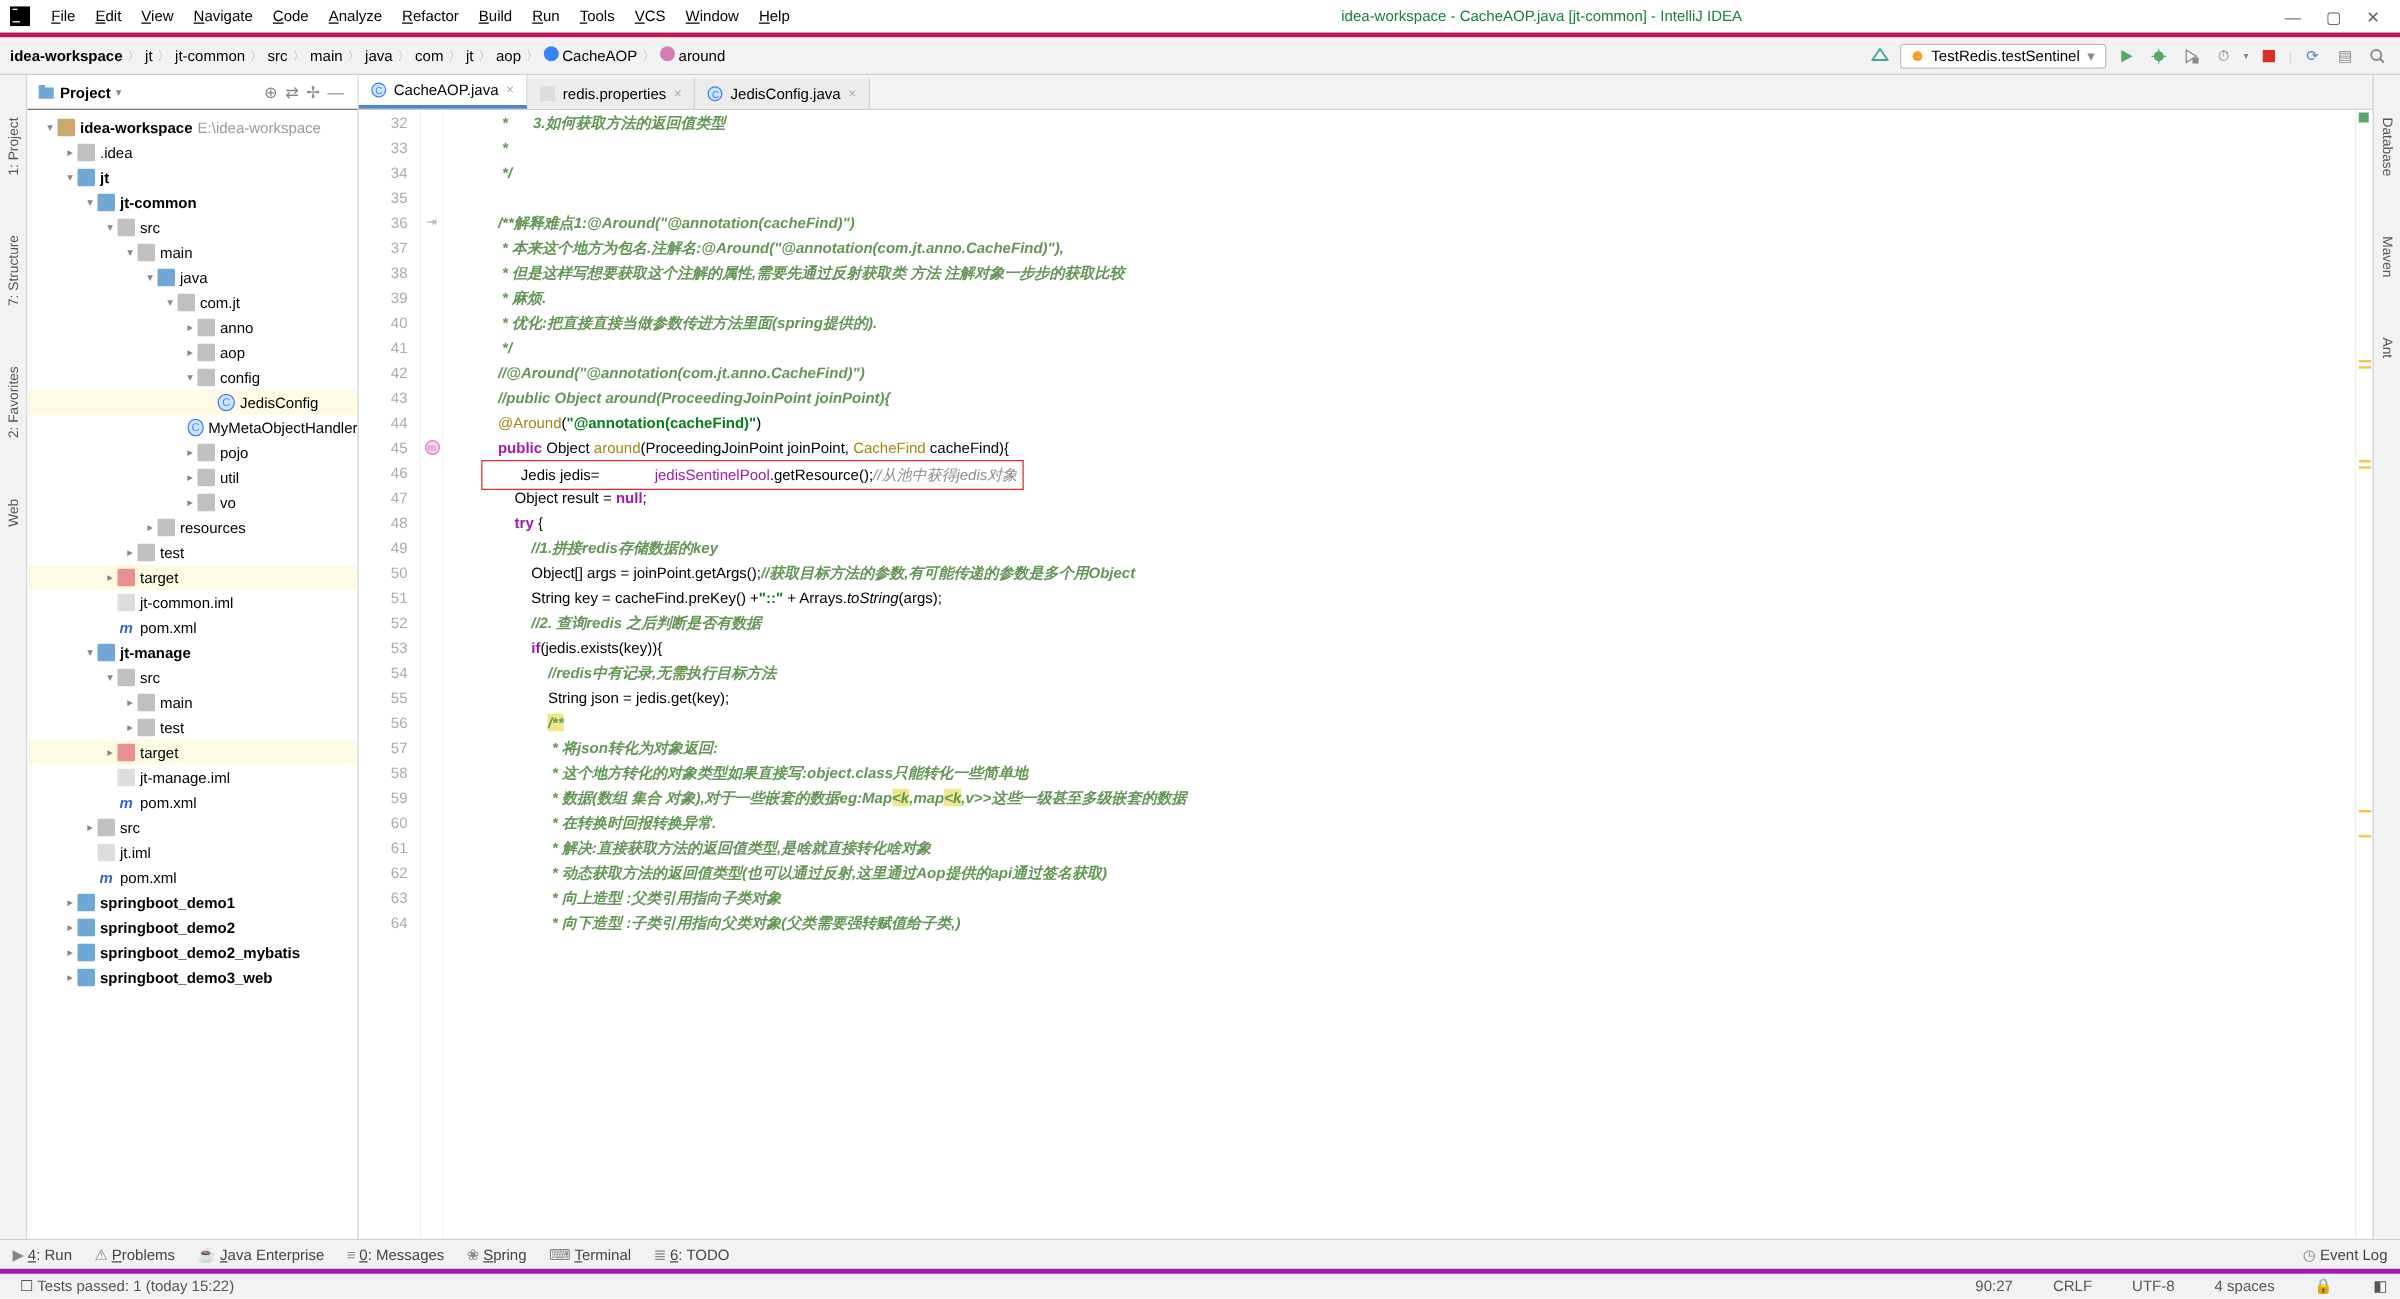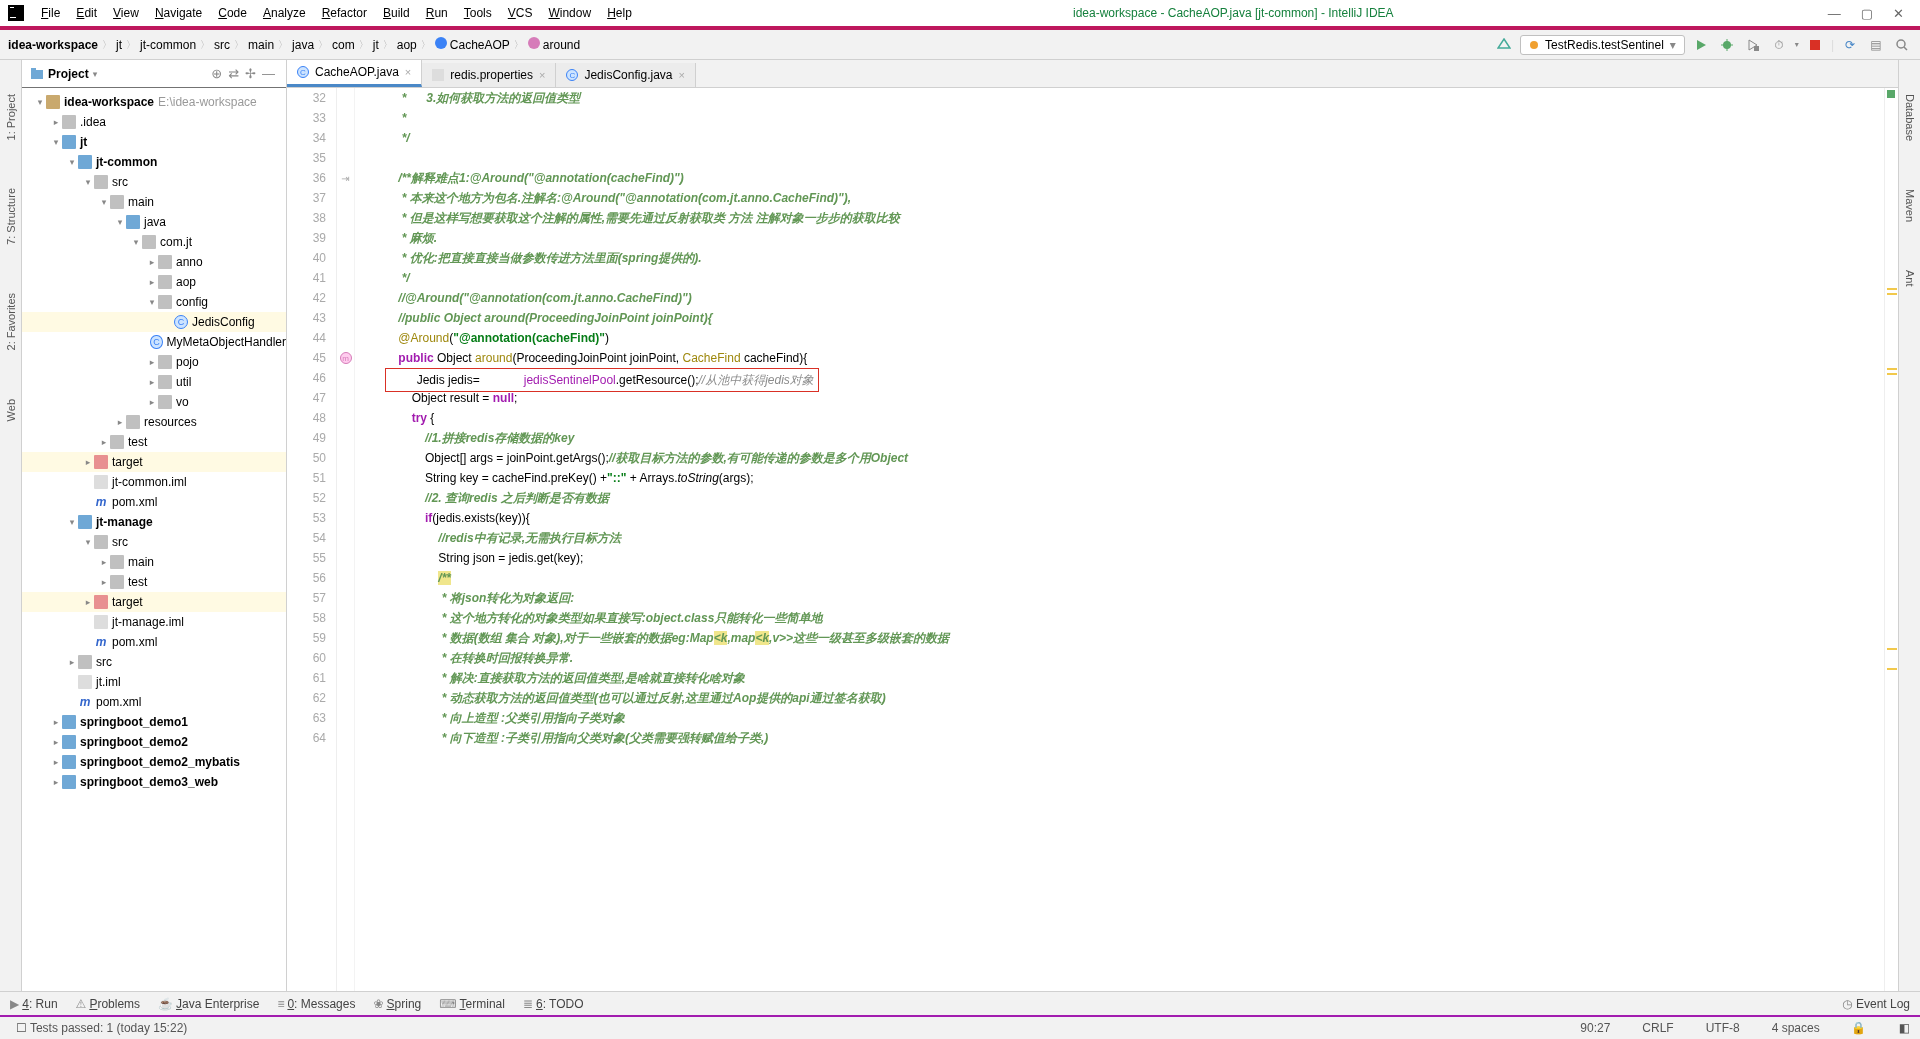--- a/index.html
+++ b/index.html
@@ -77,21 +77,21 @@
 .red-box { border: 1px solid #d93025; display: inline-block; padding: 0 2px; }
 .hl-y { background: #f0e68c; }
 .err-rail { width: 14px; background: #fff; border-left: 1px solid #eee; position: relative; }
 .err-rail .mark { position: absolute; left: 2px; width: 10px; height: 2px; }
 
 
 .tool-strip { height: 24px; background: #f2f2f2; border-top: 1px solid #d0d0d0; display: flex; align-items: center; padding: 0 10px; gap: 18px; font-size: 12px; color: #444; }
 .tool-strip .right { margin-left: auto; }
 
 
-.status-bar { height: 24px; background: #f2f2f2; border-top: 2px solid #a21caf; display: flex; align-items: center; padding: 0 10px; font-size: 12px; color: #555; }
+.status-bar { height: 24px; background: #f2f2f2; border-top: 4px solid #a21caf; display: flex; align-items: center; padding: 0 10px; font-size: 12px; color: #555; }
 .status-bar .right { margin-left: auto; display: flex; gap: 32px; }
 .micon { width:12px; height:12px; display:inline-block; }
 </style>
 </head>
 <body>
 
 <div class="title-bar">
   <svg class="logo" viewBox="0 0 16 16">
       <rect width="16" height="16" fill="#000"></rect>
       <rect x="2" y="2" width="4" height="1" fill="#fff"></rect>

